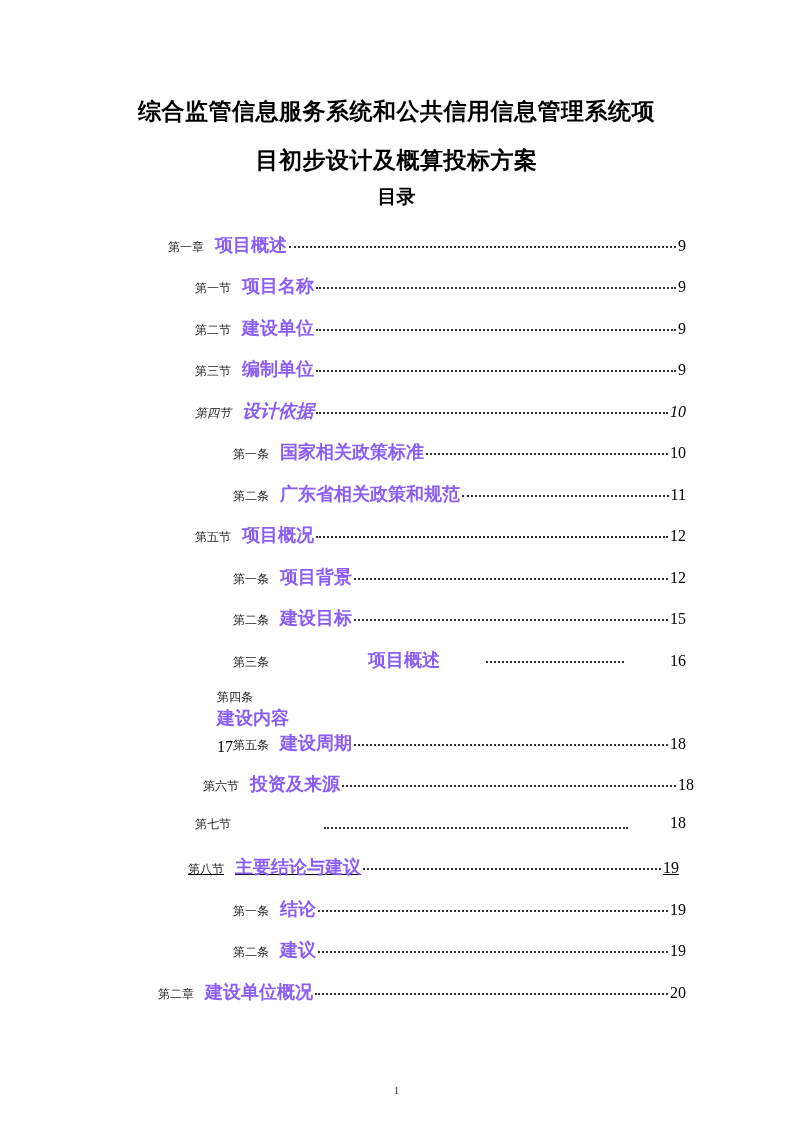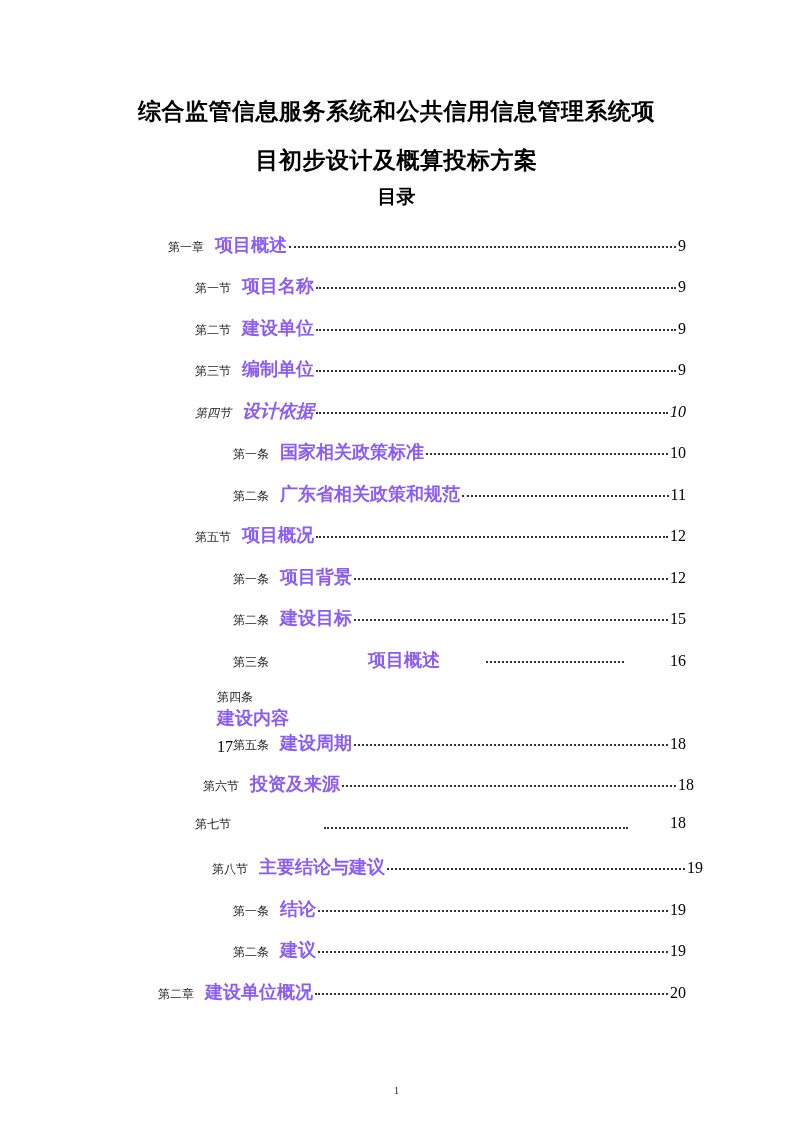--- a/index.html
+++ b/index.html
@@ -139,21 +139,21 @@
       <span class="label">投资及来源</span>
       <span class="leader"></span>
       <span class="page-num">18</span>
     </div>
     <div class="toc-entry" style="top:814px; left:195px; width:491px;gap:40px;">
       <span class="num">第七节</span>
         <span class="gap"></span>
       <span class="leader"></span>
       <span class="page-num">18</span>
     </div>
-    <div class="toc-entry" style="top:855px; left:212px; width:491px;">
+    <div class="toc-entry" style="top:855px; left:188px; width:491px;text-decoration:underline;">
       <span class="num">第八节</span>
         <span class="gap"></span>
       <span class="label">主要结论与建议</span>
       <span class="leader"></span>
       <span class="page-num">19</span>
     </div>
     <div class="toc-entry" style="top:897px; left:233px; width:453px;">
       <span class="num">第一条</span>
         <span class="gap"></span>
       <span class="label">结论</span>

